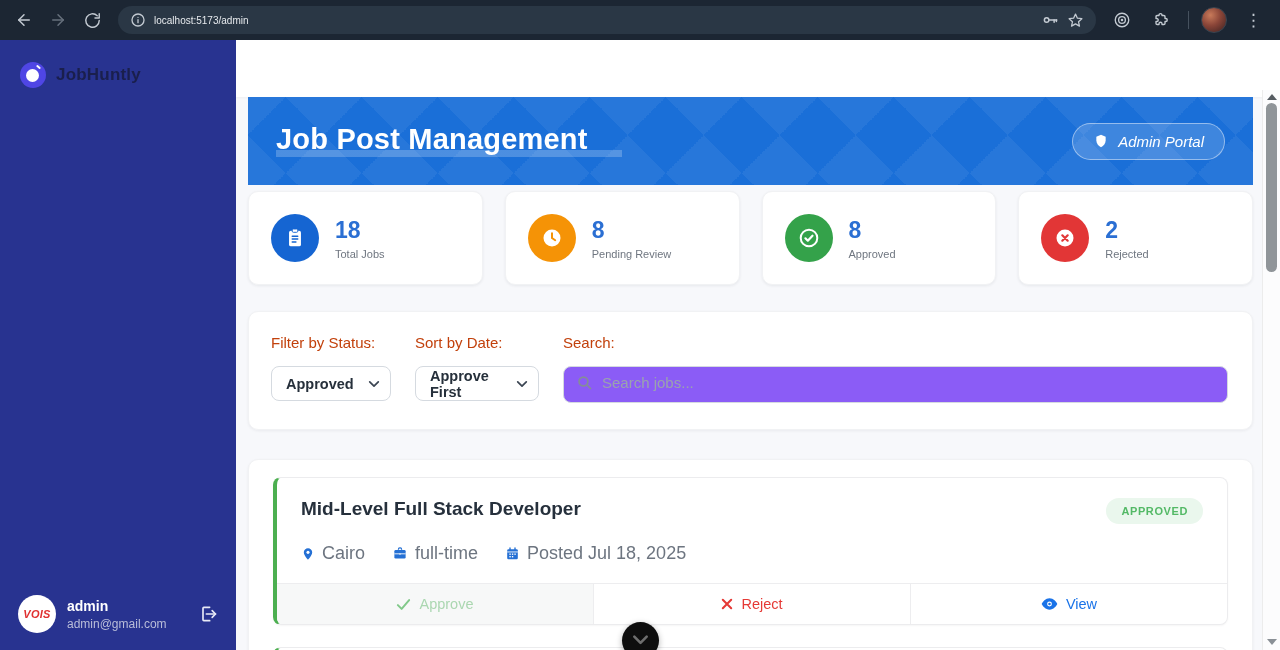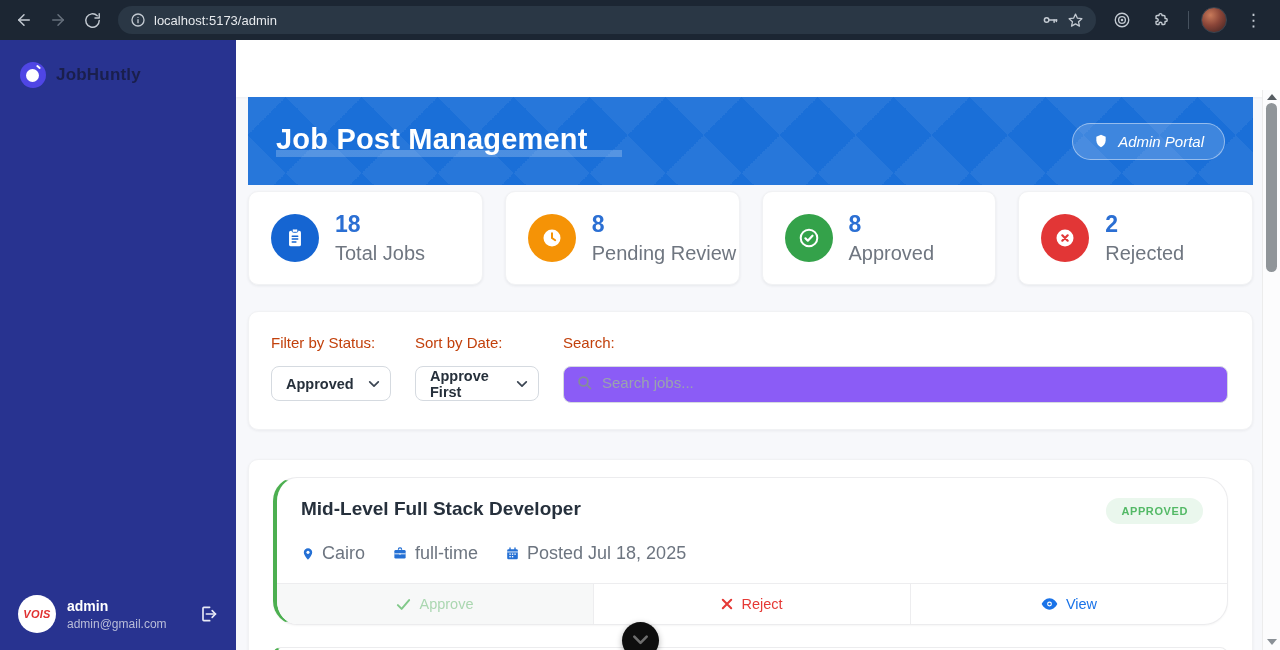--- a/index.html
+++ b/index.html
@@ -3,21 +3,21 @@
 <meta charset="utf-8">
 <style>
   * { margin:0; padding:0; box-sizing:border-box; }
   html,body { width:1280px; height:650px; overflow:hidden; font-family:"Liberation Sans", sans-serif; background:#f7f8fb; position:relative; }
 
   
   .browser-bar { height:40px; background:#1c2633; display:flex; align-items:center; padding:0 8px; gap:2px; }
   .nav-btn { width:32px; height:32px; border-radius:50%; display:flex; align-items:center; justify-content:center; color:#c3cad2; cursor:pointer; }
   .nav-btn.disabled { color:#66707c; }
   .url-pill { flex:1; height:28px; background:#2a3745; border-radius:14px; display:flex; align-items:center; padding:0 12px; margin:0 10px 0 8px; gap:8px; }
-  .url-text { color:#e6e9ed; font-size:13px; flex:1; }
+  .url-text { color:#e6e9ed; font-size:10px; flex:1; }
   .pill-icon { color:#c3cad2; display:flex; align-items:center; }
   .right-cluster { display:flex; align-items:center; gap:12px; padding-right:4px; }
   .right-cluster .nav-btn { width:28px; height:28px; }
   .vsep { width:1px; height:18px; background:#46515e; }
   .profile-avatar { width:26px; height:26px; border-radius:50%; background:radial-gradient(circle at 35% 30%, #c87a5a 0%, #8a4538 45%, #3a2020 100%); border:1px solid #3a4450; cursor:pointer; }
   .menu-dots { color:#c3cad2; font-size:17px; line-height:1; cursor:pointer; padding:4px 6px; }
 
   
   .page { display:flex; height:615px; }
 
@@ -50,21 +50,21 @@
     background:linear-gradient(rgba(255,255,255,.22), rgba(255,255,255,.22)) no-repeat 0 92% / 100% 7px; border-radius:2px; }
   .portal-btn { display:flex; align-items:center; gap:9px; height:37px; padding:0 20px; border-radius:19px;
     background:rgba(255,255,255,.16); border:1px solid rgba(255,255,255,.45); color:#ffffff; font-size:15px; cursor:pointer; font-family:inherit;font-style:italic; }
 
   
   .stats { display:grid; grid-template-columns:repeat(4,1fr); gap:22px; margin-top:6px; }
   .stat-card { background:#ffffff; border-radius:10px; box-shadow:0 1px 3px rgba(16,24,40,.07); border:1px solid #f1f2f4;
     height:94px; display:flex; align-items:center; gap:16px; padding-left:22px; }
   .stat-icon { width:48px; height:48px; border-radius:50%; display:flex; align-items:center; justify-content:center; flex-shrink:0; }
   .stat-value { font-size:23px; color:#2b6fd3; font-weight:600; }
-  .stat-label { font-size:20px; color:#6f7680; margin-top:4px; }
+  .stat-label { font-size:11px; color:#6f7680; margin-top:4px; }
 
   
   .filter-card { background:#ffffff; border-radius:10px; box-shadow:0 1px 3px rgba(16,24,40,.06); border:1px solid #f1f2f4;
     margin-top:26px; padding:22px 24px 26px 22px; display:flex; gap:24px; }
   .filter-label { font-size:15px; color:#c2410c; margin-bottom:15px; }
   .select-box { height:35px; border:1px solid #d5dae0; border-radius:8px; background:#fff; display:flex; align-items:center;
     justify-content:space-between; padding:0 10px 0 14px; font-size:14.5px; font-weight:600; color:#26303b; cursor:pointer; gap:10px; }
   .select-box .chev { display:flex; color:#3c4653; }
   .w-status { width:120px; } .w-sort { width:124px; }
   .search-group { flex:1; }
@@ -289,21 +289,21 @@
                   <circle cx="10.5" cy="10.5" r="6.2"></circle>
                   <path d="M15.2 15.2L20.5 20.5"></path>
                 </svg>
             </span>
             <input type="text" placeholder="Search jobs..." style="">
           </div>
         </div>
       </section>
 
       <section class="job-list">
-        <article class="job-card" style="border-left-color: rgb(76, 175, 80); border-radius: 24px;">
+        <article class="job-card" style="border-left-color: rgb(76, 175, 80);">
           <div class="job-main">
             <div class="job-head">
               <div class="job-title">Mid-Level Full Stack Developer</div>
               <div class="status-badge">APPROVED</div>
             </div>
             <div class="job-meta">
               <span class="meta-item">
                 <span>
                   <svg width="14" height="16" viewBox="0 0 24 24" fill="#2570d4">
                       <path d="M12 2a7.2 7.2 0 0 0-7.2 7.2C4.8 14.6 12 22 12 22s7.2-7.4 7.2-12.8A7.2 7.2 0 0 0 12 2z"></path>

